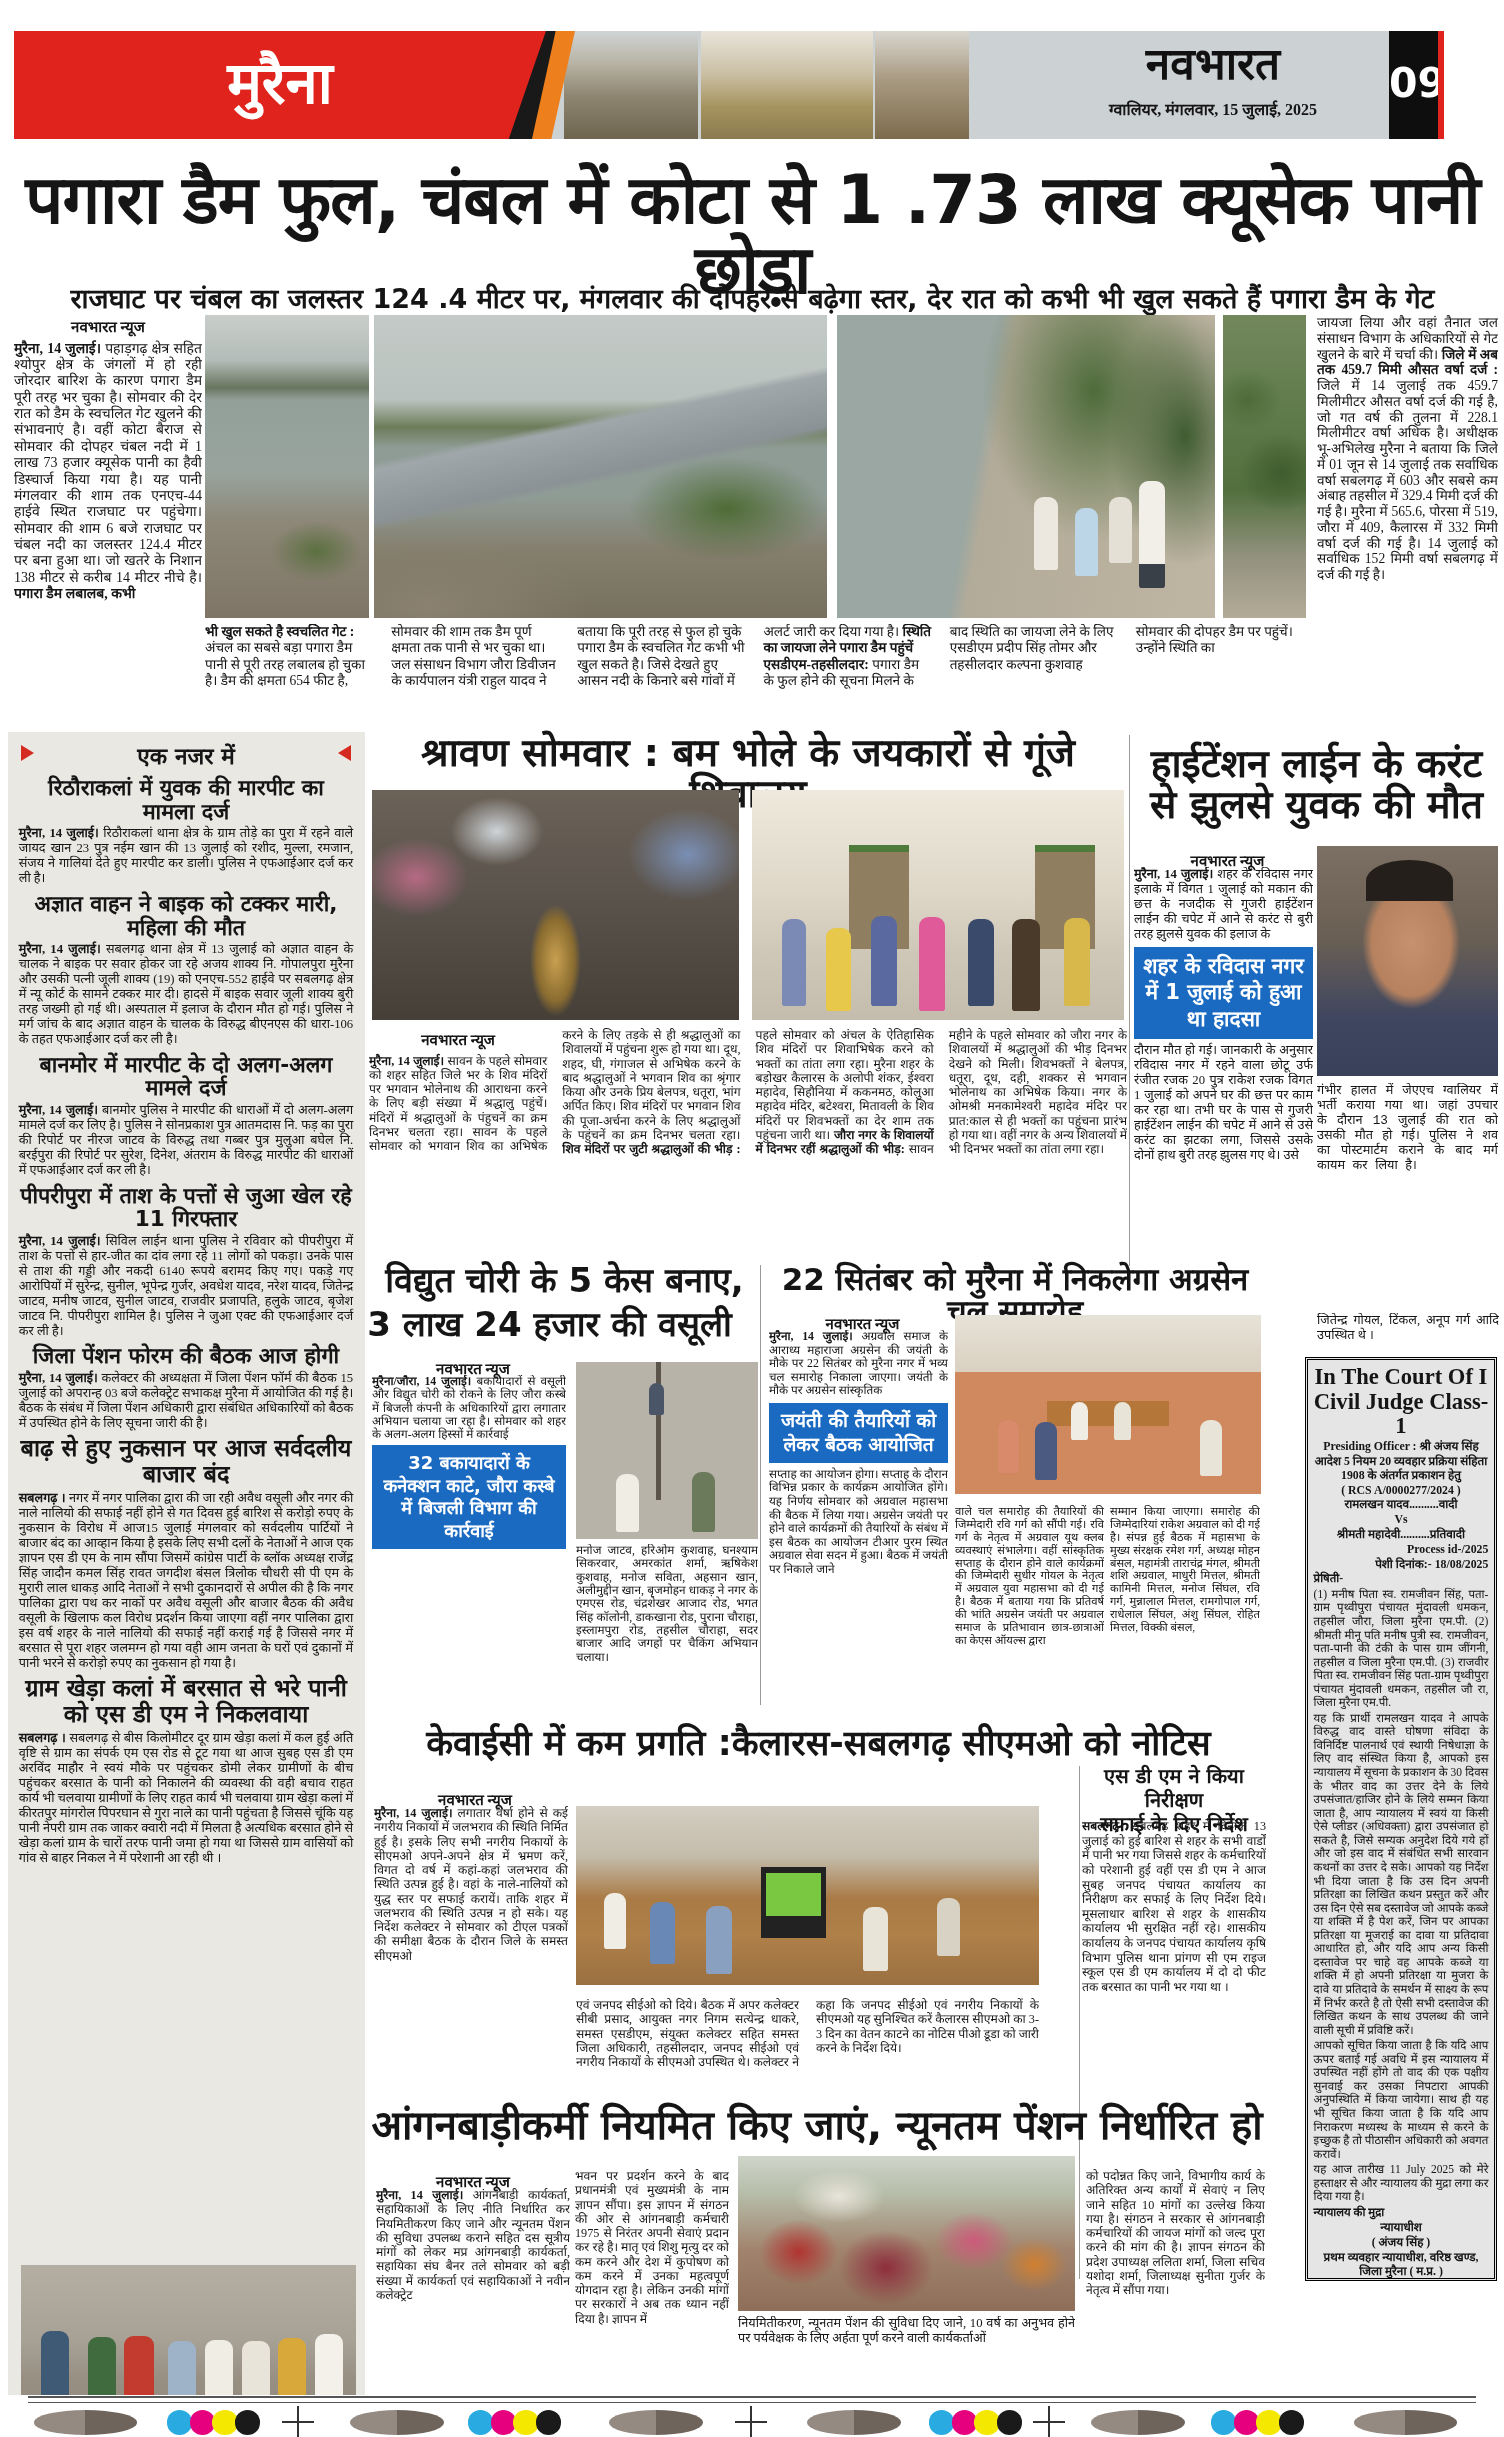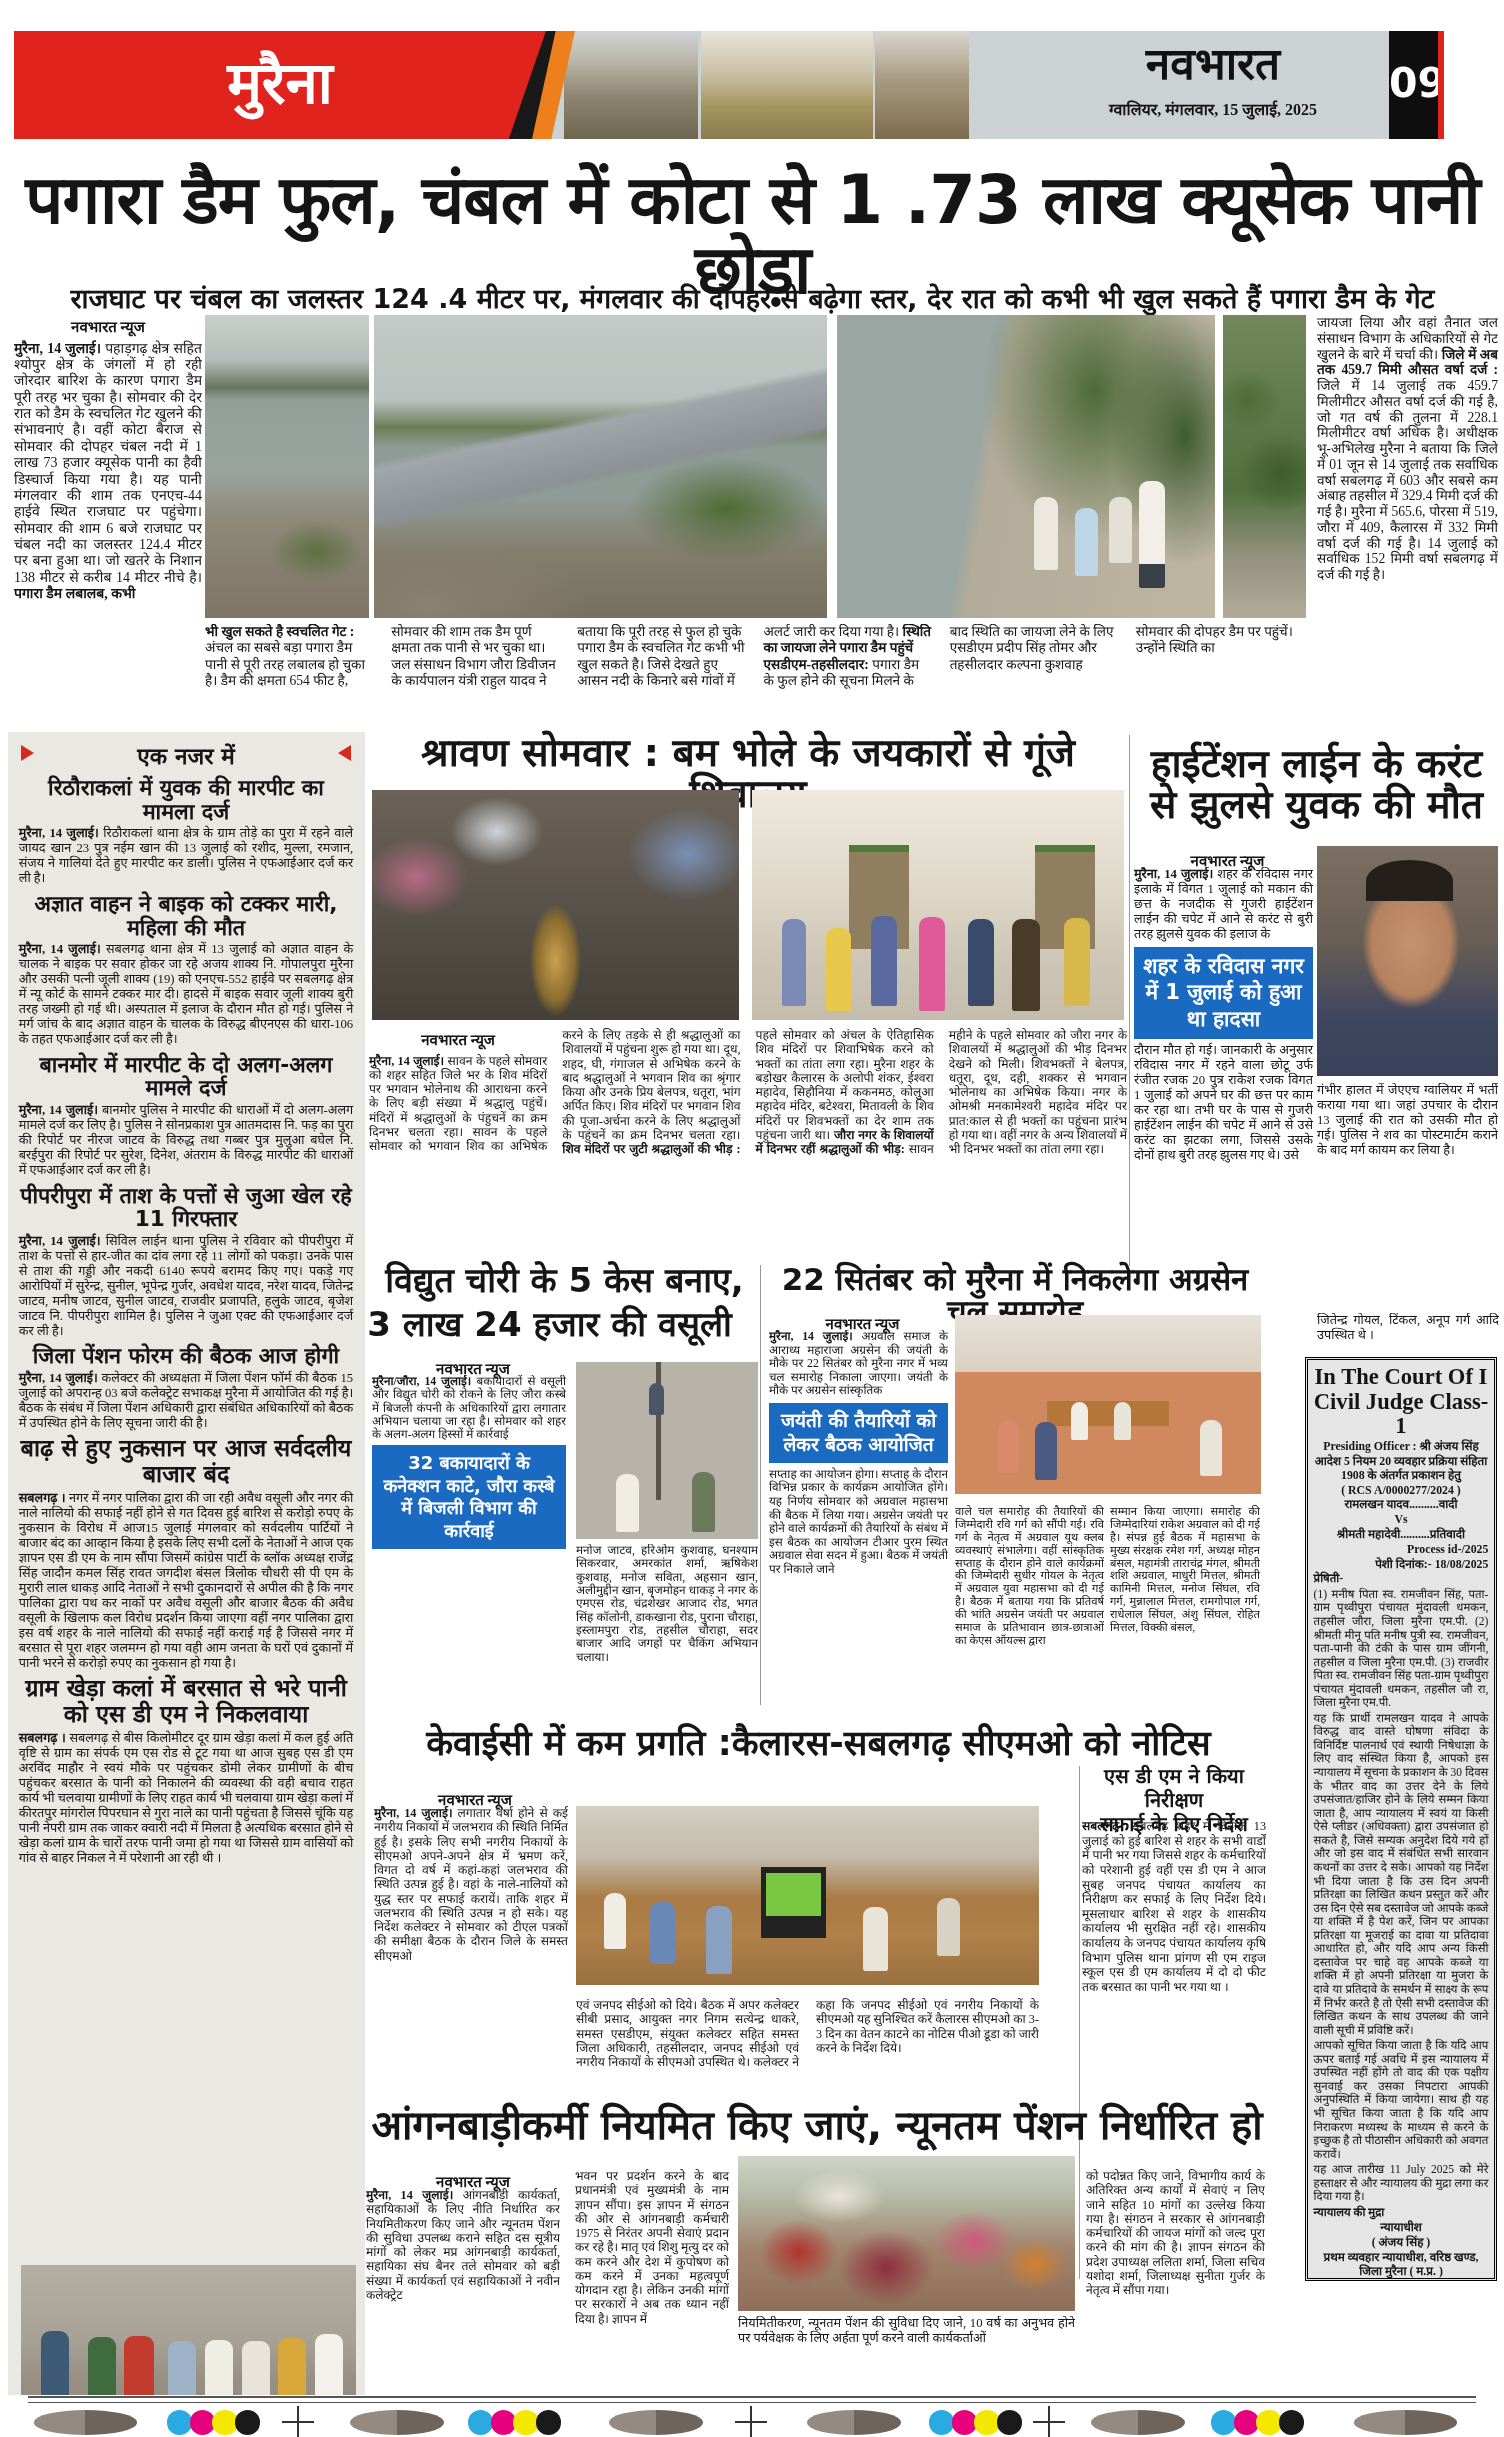--- a/index.html
+++ b/index.html
@@ -46,21 +46,21 @@
   .tri.l{left:1.9px;border-left:13px solid #d42a20;}
   .tri.r{right:1.9px;border-right:13px solid #d42a20;}
   
   #shravan-head{left:369px;top:733px;width:758px;font-size:39px;text-align:center;}
   #shravan-text{left:369px;top:1028px;width:758px;height:232px;column-count:4;column-gap:15px;
                 font-size:12.2px;line-height:1.17;}
   
   #ht-head{left:1134px;top:735px;width:365px;font-size:39px;text-align:center;margin-top:9px;}
   #ht-byline{left:1134px;top:846px;width:179px;}
   #ht-col1{left:1134px;top:867px;width:179px;height:404px;font-size:12.7px;line-height:1.18;}
-  #ht-col2{left:1317px;top:1083px;width:181px;height:188px;font-size:12.7px;line-height:1.18;}
+  #ht-col2{left:1317px;top:1083px;width:181px;height:188px;font-size:12.7px;line-height:1.18;font-family:Liberation Mono, monospace;}
   #ht-box{margin:4.7px 0;font-size:21px;}
   
   #vd-h1{left:369px;top:1263px;width:391px;font-size:34px;text-align:center;}
   #vd-h2{left:354px;top:1307px;width:391px;font-size:34px;text-align:center;}
   #vd-byline{left:372px;top:1354px;width:194px;}
   #vd-col1{left:372px;top:1375px;width:194px;height:329px;font-size:11.8px;line-height:1.13;}
   #vd-col2{left:576px;top:1544px;width:182px;height:160px;font-size:11.8px;line-height:1.13;}
   #vd-box{margin:3.8px 0;font-size:18px;}
   
   #ag-head{left:764px;top:1263px;width:502px;font-size:31px;text-align:center;}
@@ -80,21 +80,21 @@
   #ky-head{left:372px;top:1725px;width:893px;font-size:35px;text-align:center;}
   #ky-byline{left:374px;top:1785px;width:194px;}
   #ky-col1{left:374px;top:1806px;width:194px;height:356px;font-size:12.2px;line-height:1.17;}
   #ky-cols{left:576px;top:1998px;width:463px;height:166px;column-count:2;column-gap:17px;font-size:12.2px;line-height:1.17;}
   
   #sdm-h{left:1082px;top:1764px;width:184px;font-size:20px;text-align:center;line-height:1.2;}
   #sdm-body{left:1082px;top:1819px;width:184px;height:459px;font-size:12.2px;line-height:1.2;}
   
   #an-head{left:369px;top:2105px;width:896px;font-size:40px;text-align:center;}
   #an-byline{left:372px;top:2167px;width:194px;}
-  #an-col1{left:366px;top:2188px;width:194px;height:205px;font-size:12.2px;line-height:1.17;font-family:Liberation Serif, serif;}
+  #an-col1{left:376px;top:2188px;width:194px;height:205px;font-size:12.2px;line-height:1.17;font-family:Liberation Serif, serif;}
   #an-col2{left:575px;top:2169px;width:154px;height:224px;font-size:12.2px;line-height:1.17;}
   #an-caption{left:738px;top:2316px;width:337px;height:77px;font-size:12.7px;line-height:1.2;}
   #an-col3{left:1086px;top:2169px;width:179px;height:224px;font-size:12.2px;line-height:1.17;}
   .vrule{position:absolute;width:0.9px;background:#9a9a96;}
   .hrule{position:absolute;background:#555;}
   
   .ell{position:absolute;height:24.5px;border-radius:50%;background:linear-gradient(90deg,#958a82 50%,#6f645c 50%);}
   .cmyk{position:absolute;height:24.5px;}
   .cmyk span{display:inline-block;width:25.4px;height:24.5px;border-radius:50%;margin-right:-2.8px;vertical-align:top;}
   .cmyk span:nth-child(1){background:#29abe2;}

